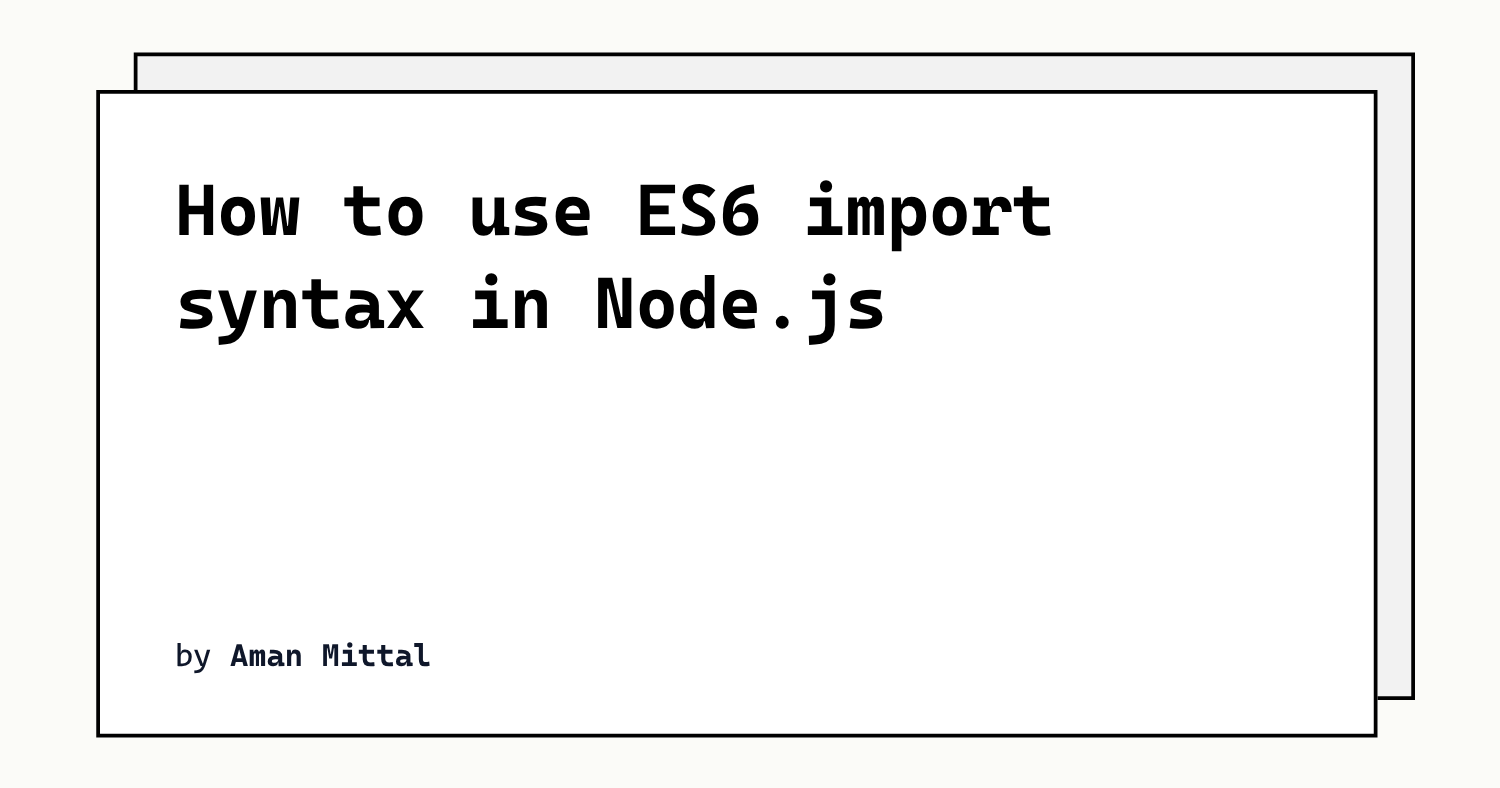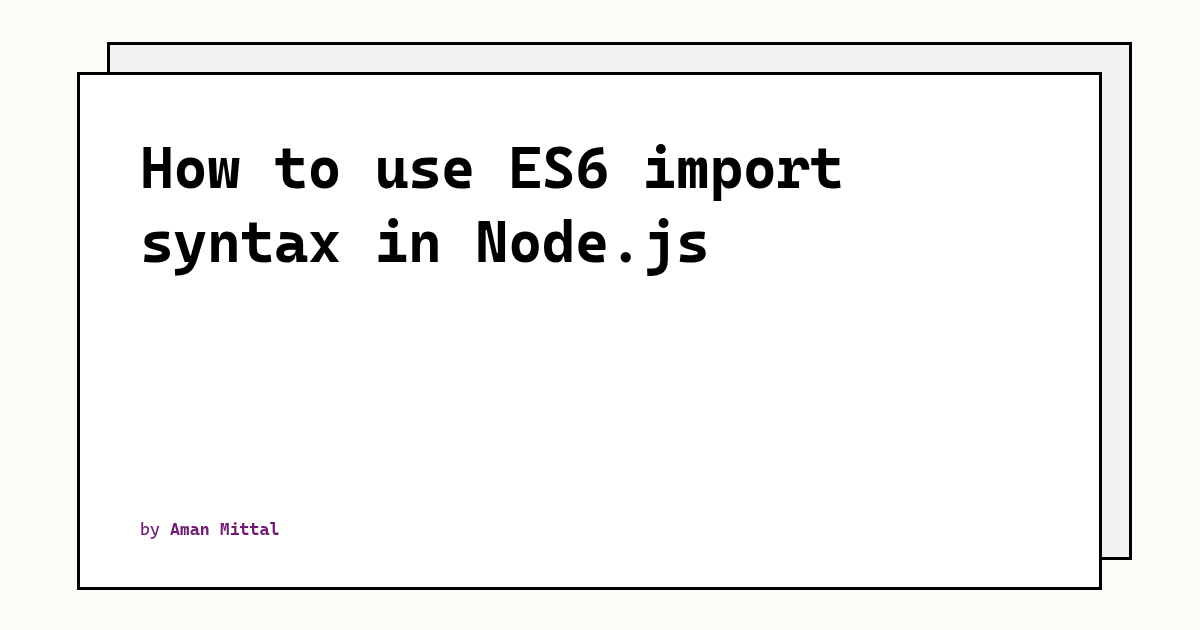--- a/index.html
+++ b/index.html
@@ -52,22 +52,22 @@
       font-weight: 700;
       line-height: 1.28;
       letter-spacing: -0.5px;
       color: #000;
     }
     
     .footer {
       display: flex;
       justify-content: space-between;
       align-items: flex-start;
-      font-size: 17px;
-      color: #701a75;
+      font-size: 25px;
+      color: #0f172a;
     }
     
     .byline {
       font-weight: 400;
     }
     
     .author {
       font-weight: 700;
     }
     

